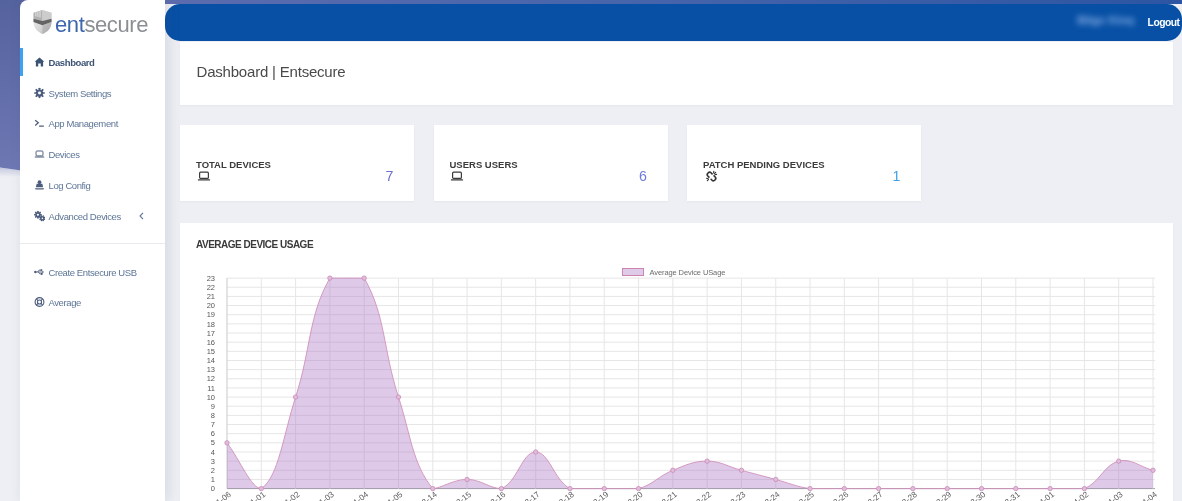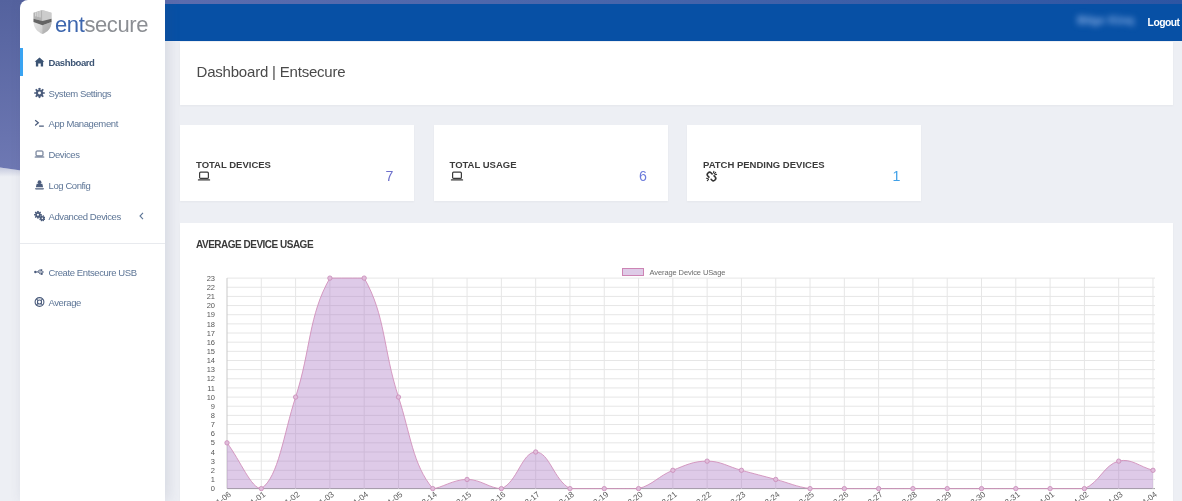--- a/index.html
+++ b/index.html
@@ -19,21 +19,21 @@
   .logotext { position:absolute; left:55px; top:12px; font-size:22px; letter-spacing:-0.4px; color:#8b8e93; }
   .logotext b { color:#3d66ae; font-weight:400; }
   .navitem { position:absolute; left:20px; width:145px; height:30px;padding-left:16px; }
   .navitem .ic { position:absolute; left:13.5px; top:50%; transform:translateY(-50%); width:11px; height:11px; }
   .navitem .tx { position:absolute; left:28.5px; top:50%; transform:translateY(-50%);
     font-size:9.5px; letter-spacing:-0.4px; color:#5d7596; white-space:nowrap; }
   .navitem.active .tx { color:#3c5474; font-weight:bold; }
   .navitem.active::before { content:""; position:absolute; left:0; top:1px; bottom:1px; width:3px; background:#3aa4f2; }
   .navitem .chev { position:absolute; right:21px; top:50%; transform:translateY(-50%); }
   .sdivider { position:absolute; left:20px; top:243px; width:145px; height:1px; background:#e8eaee; }
-  .navbar { position:absolute; left:165px; top:3.5px; width:1017px; height:37px; background:#0750a5; }
+  .navbar { position:absolute; left:165px; top:3.5px; width:1017px; height:37px; background:#0750a5;border-radius:15px; }
   .blurname { position:absolute; right:48px; top:10.5px; font-size:11.5px; font-weight:bold; color:#8fb3e8; filter:blur(3px); }
   .logout { position:absolute; right:2.5px; top:13px; font-size:10.3px; letter-spacing:-0.5px; font-weight:bold; color:#fff; }
   .card { position:absolute; background:#fff; box-shadow:0 1px 2px rgba(0,0,0,.04); }
   .hdrcard { left:180px; top:41.5px; width:992.5px; height:63px; }
   .hdrcard .t { position:absolute; left:16.5px; top:21.5px; font-size:15px; letter-spacing:-0.2px; color:#4a4a4a; }
   .stat { top:125px; width:234px; height:76px; }
   .stat .label { position:absolute; left:16px; top:19px; font-size:9.5px; font-weight:bold; color:#3b3b3b;margin-top:15px; }
   .stat .num { position:absolute; right:20.5px; top:43px; font-size:14.2px; }
   .stat .sic { position:absolute; left:16.5px; top:43.5px; }
   .chartcard { left:180px; top:223px; width:992.5px; height:300px; }
@@ -168,21 +168,21 @@
   </div>
 <div class="card stat" style="left:180px">
   <span class="label">TOTAL DEVICES</span>
   <svg class="sic" width="14" height="14" viewBox="0 0 14 14">
       <rect x="2.6" y="3.2" width="8.8" height="6.2" rx="1" fill="none" stroke="#3b3b3b" stroke-width="1.2"></rect>
       <rect x="0.8" y="10.2" width="12.4" height="1.4" rx="0.7" fill="#3b3b3b"></rect>
     </svg>
   <span class="num" style="color:#6c6fcb">7</span>
 </div>
 <div class="card stat" style="left:433.5px">
-  <span class="label">TOTAL USAGE</span>
+  <span class="label">USERS USERS</span>
   <svg class="sic" width="14" height="14" viewBox="0 0 14 14">
       <rect x="2.6" y="3.2" width="8.8" height="6.2" rx="1" fill="none" stroke="#3b3b3b" stroke-width="1.2"></rect>
       <rect x="0.8" y="10.2" width="12.4" height="1.4" rx="0.7" fill="#3b3b3b"></rect>
     </svg>
   <span class="num" style="color:#6c7bdb">6</span>
 </div>
 <div class="card stat" style="left:687px">
   <span class="label">PATCH PENDING DEVICES</span>
   <svg class="sic" width="15" height="15" viewBox="0 0 14 14">
       <g transform="rotate(-45 7 7)" stroke="#333" stroke-width="1.5" fill="none" stroke-linecap="round">

